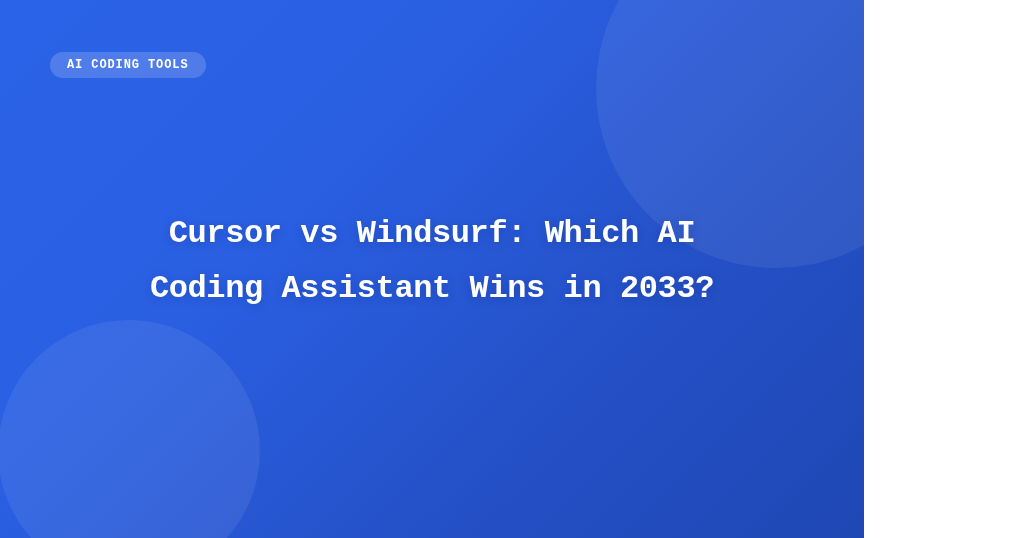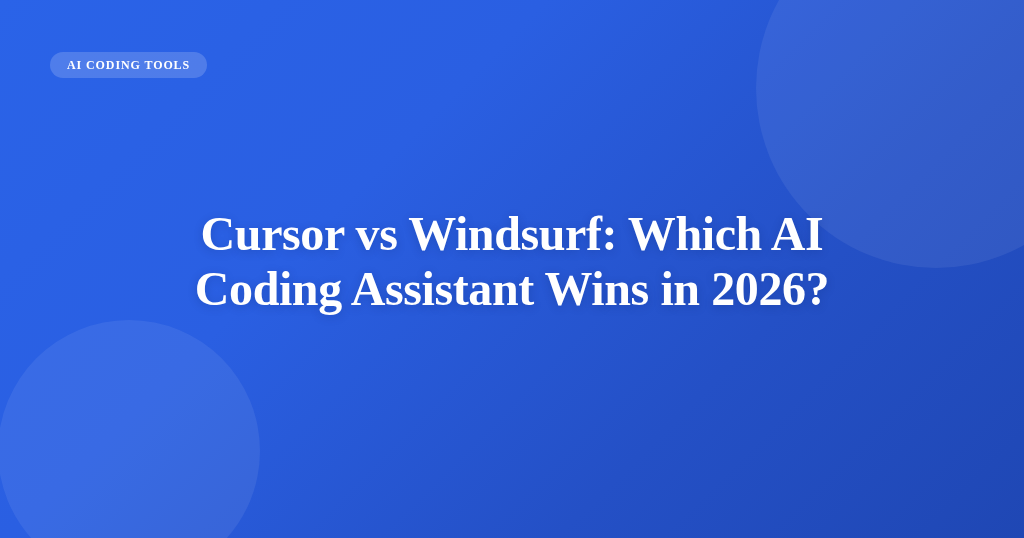--- a/index.html
+++ b/index.html
@@ -4,24 +4,24 @@
 <title>Blog Hero Card</title>
 <style>
   html, body {
     margin: 0;
     padding: 0;
     background: #ffffff;
   }
 
   .canvas {
     position: relative;
-    width: 1024px;
+    width: 864px;
     height: 538px;
     overflow: hidden;
-    font-family: Liberation Serif, serif;
+    font-family: Liberation Mono, monospace;
     background: linear-gradient(135deg, #2a63e8 0%, #2a5fe2 35%, #2450c6 70%, #1f47b4 100%);
   }
 
   
   .deco-circle {
     position: absolute;
     border-radius: 50%;
     pointer-events: none;
   }
 
@@ -71,21 +71,21 @@
     line-height: 1;
     white-space: nowrap;
   }
 
   .headline {
     margin: 0;
     padding: 0 70px;
     max-width: 900px;
     text-align: center;
     color: #ffffff;
-    font-size: 48px;
+    font-size: 32px;
     font-weight: 700;
     line-height: 55px;
     letter-spacing: -0.4px;
     text-shadow: 0 2px 10px rgba(10, 30, 90, 0.22);
     transform: translateY(-8px);
   }
 
   .headline .line {
     display: block;
   }
@@ -125,18 +125,18 @@
 
   <div class="deco-circle bottom-left"></div>
 
   <div class="badge">
     <span class="badge-label">AI CODING TOOLS</span>
   </div>
 
   <div class="content">
     <h1 class="headline">
       <span class="line">Cursor vs Windsurf: Which AI</span>
-      <span class="line">Coding Assistant Wins in 2026?</span>
+      <span class="line">Coding Assistant Wins in 2033?</span>
     </h1>
   </div>
 
 
 </div>
 
 </body></html>

